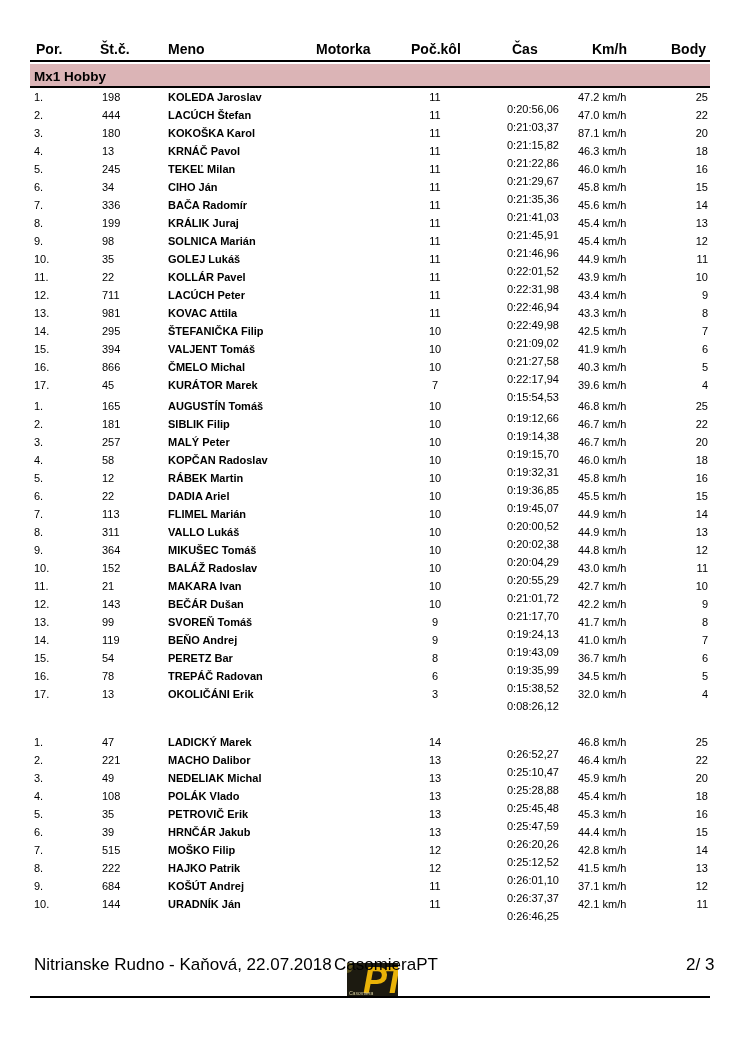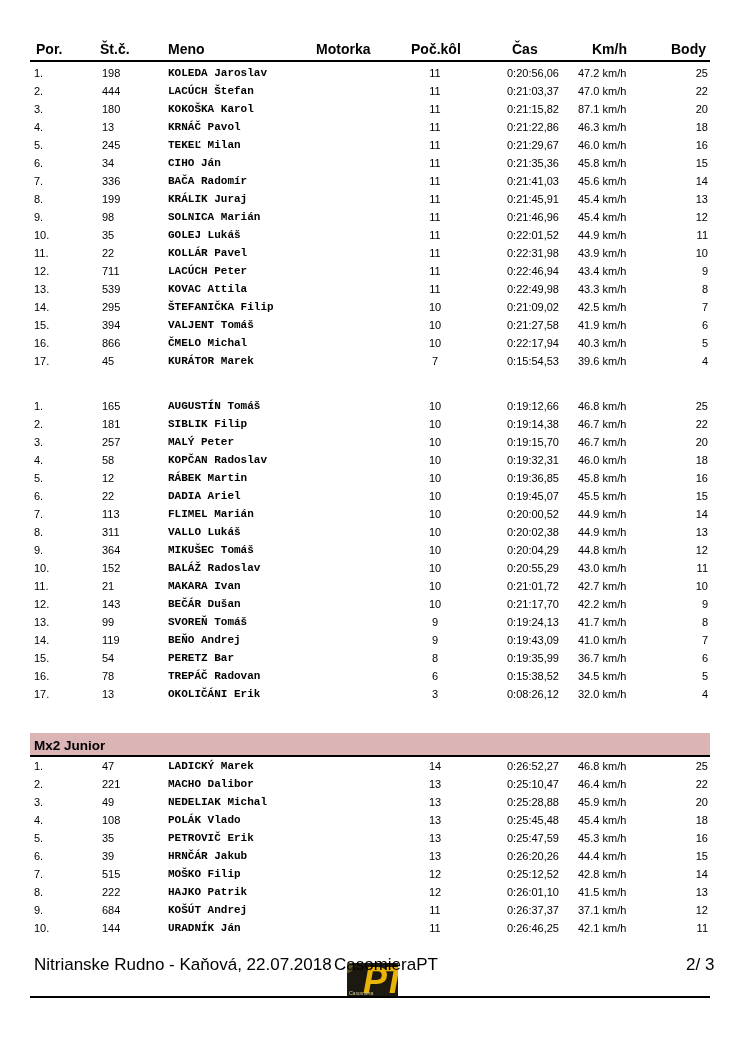--- a/index.html
+++ b/index.html
@@ -10,23 +10,23 @@
          font-weight: bold; font-size: 14px; }
   .hdr span { position: absolute; top: 3px; white-space: nowrap; }
   .hdr-line { position: absolute; left: 30px; width: 680px; top: 60px; height: 2px; background: #000; }
   .section { position: absolute; left: 30px; width: 680px; }
   .sec-title { height: 24px; background: #dbb4b6; font-weight: bold; font-size: 13.5px;
                line-height: 26px; padding-left: 4px; border-bottom: 2px solid #000; box-sizing: border-box; }
   .row { position: relative; height: 18px; font-size: 11px; line-height: 18px; }
   .row span { position: absolute; top: 0; white-space: nowrap; }
   .c-por { left: 4px; }
   .c-st { left: 72px; text-align: right; }
-  .c-meno { left: 138px; font-weight: bold; font-family: Liberation Mono, monospace; }
+  .c-meno { left: 138px; font-weight: bold; }
   .c-kol { left: 380px; width: 50px; text-align: center; }
-  .c-cas { left: 460px; width: 86px; text-align: center; }
+  .c-cas { left: 460px; width: 86px; text-align: center; margin-top: 12px; }
   .c-kmh { left: 548px; width: 64px; text-align: left; }
   .c-body { left: 638px; width: 40px; text-align: right; }
   .logo { position: absolute; left: 347px; top: 963px; width: 51px; height: 34px; background: #1c1a10; overflow: hidden; }
   .logo .p { position: absolute; left: 16px; top: -3px; color: #eab308; font-weight: bold; font-style: italic;
              font-size: 36px; font-family: "Liberation Sans", sans-serif; letter-spacing: -4px; }
   .logo .cap { position: absolute; left: 2px; bottom: 1px; color: #d8d0a0; font-size: 5px; font-style: italic; }
   .logo .dot { position: absolute; left: -6px; top: -2px; width: 12px; height: 12px; border-radius: 50%; background: #5a5220; }
   .foot-line { position: absolute; left: 30px; width: 680px; top: 996px; height: 2px; background: #000; }
   .footer { position: absolute; top: 955px; font-size: 17px; white-space: nowrap; }
 </style>
@@ -42,20 +42,21 @@
     <span style="left:316px">Motorka</span>
     <span style="left:411px">Poč.kôl</span>
     <span style="left:512px">Čas</span>
     <span style="left:592px">Km/h</span>
     <span style="left:671px">Body</span>
   </div>
   <div class="hdr-line"></div>
 
   <div id="sections">
       <div class="section" style="top: 64px;">
+        <div class="sec-title">Mx1 Hobby</div>
         <div class="row">
           <span class="c-por">1.</span>
           <span class="c-st">198</span>
           <span class="c-meno">KOLEDA Jaroslav</span>
           <span class="c-kol">11</span>
           <span class="c-cas">0:20:56,06</span>
           <span class="c-kmh">47.2 km/h</span>
           <span class="c-body">25</span>
         </div>
         <div class="row">
@@ -152,21 +153,21 @@
           <span class="c-por">12.</span>
           <span class="c-st">711</span>
           <span class="c-meno">LACÚCH Peter</span>
           <span class="c-kol">11</span>
           <span class="c-cas">0:22:46,94</span>
           <span class="c-kmh">43.4 km/h</span>
           <span class="c-body">9</span>
         </div>
         <div class="row">
           <span class="c-por">13.</span>
-          <span class="c-st">539</span>
+          <span class="c-st">981</span>
           <span class="c-meno">KOVAC Attila</span>
           <span class="c-kol">11</span>
           <span class="c-cas">0:22:49,98</span>
           <span class="c-kmh">43.3 km/h</span>
           <span class="c-body">8</span>
         </div>
         <div class="row">
           <span class="c-por">14.</span>
           <span class="c-st">295</span>
           <span class="c-meno">ŠTEFANIČKA Filip</span>
@@ -352,21 +353,20 @@
           <span class="c-por">17.</span>
           <span class="c-st">13</span>
           <span class="c-meno">OKOLIČÁNI Erik</span>
           <span class="c-kol">3</span>
           <span class="c-cas">0:08:26,12</span>
           <span class="c-kmh">32.0 km/h</span>
           <span class="c-body">4</span>
         </div>
       </div>
       <div class="section" style="top: 733px;">
-        <div class="sec-title">Mx2 Junior</div>
         <div class="row">
           <span class="c-por">1.</span>
           <span class="c-st">47</span>
           <span class="c-meno">LADICKÝ Marek</span>
           <span class="c-kol">14</span>
           <span class="c-cas">0:26:52,27</span>
           <span class="c-kmh">46.8 km/h</span>
           <span class="c-body">25</span>
         </div>
         <div class="row">

